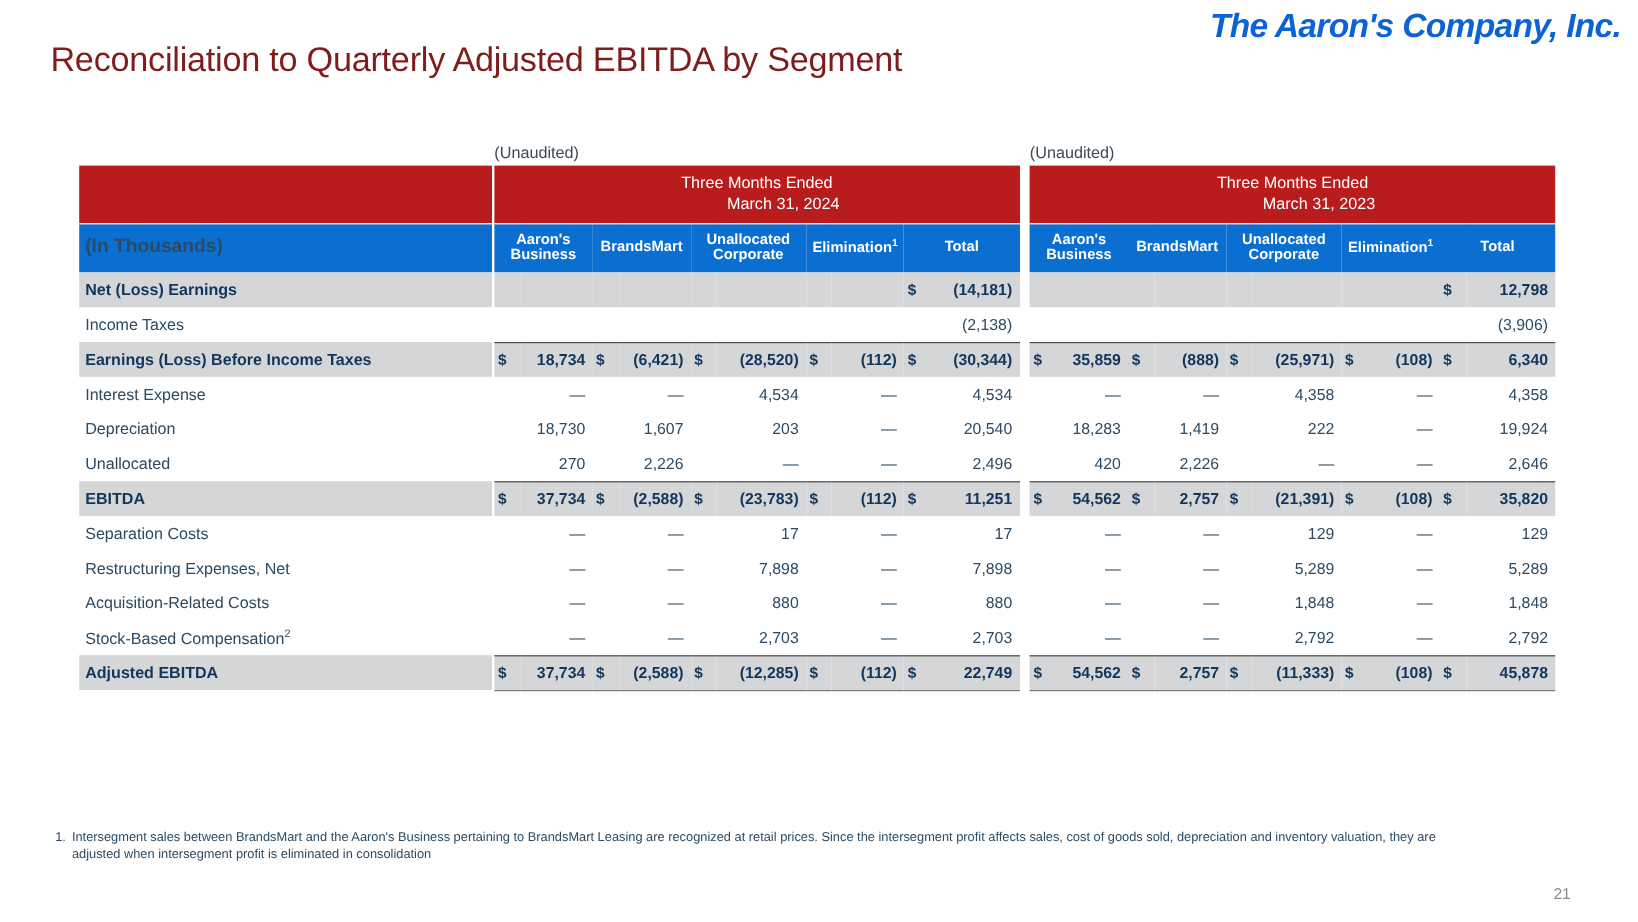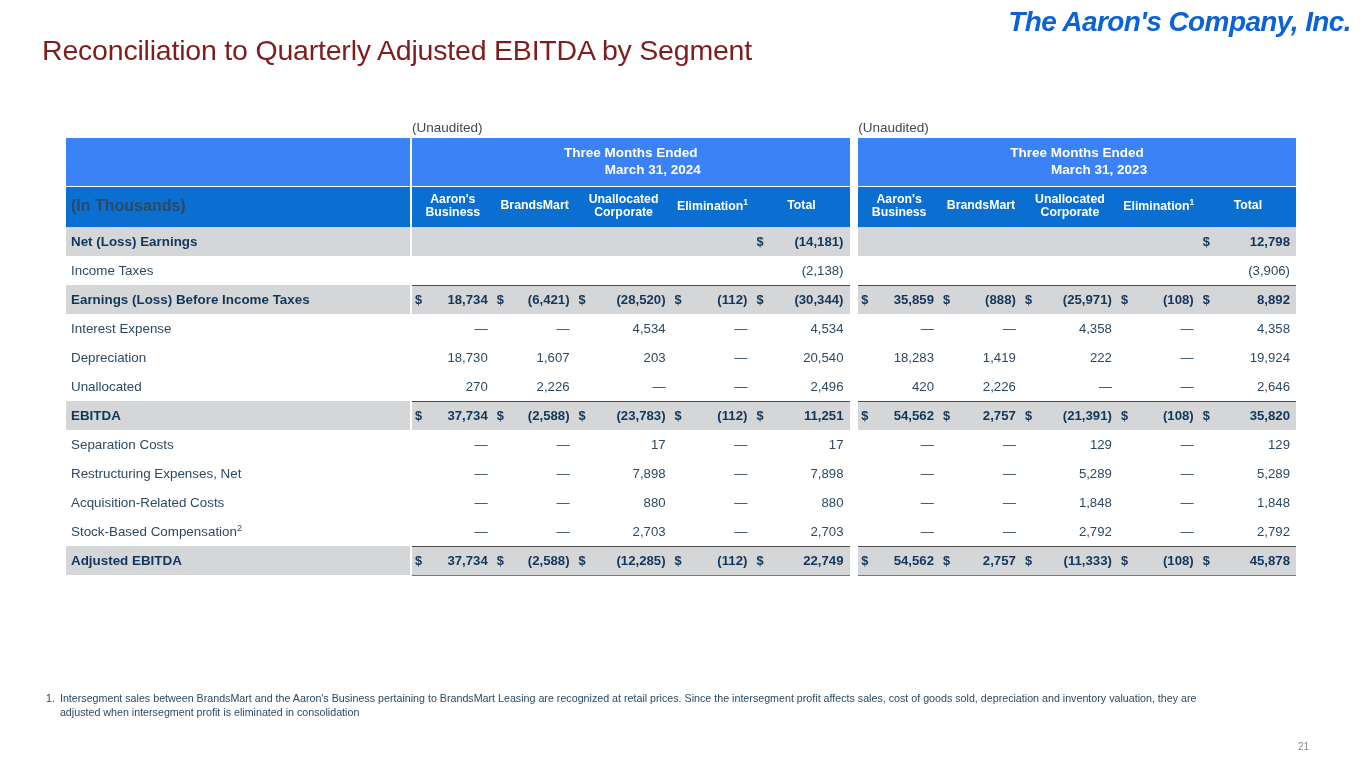--- a/index.html
+++ b/index.html
@@ -66,25 +66,25 @@
   .unaud {
     text-align: left;
     font-size: 13.5px;
     color: #3c4a57;
     padding-bottom: 3px !important;
     font-family: "Liberation Sans", sans-serif;
   }
 
   
   .period-hd {
-    background: #3b82f6;
+    background: #b91c1c;
     color: #ffffff;
     text-align: center;
     font-size: 13.5px;
-    font-weight: bold;
+    font-weight: normal;
     line-height: 1.28;
     padding: 6px 0 7px 0 !important;
     border-bottom: 1.5px solid #ffffff;
   }
   .period-hd .l2 { display: block; margin-left: 44px; }
 
   
   .colhd {
     background: #0a6fd0;
     color: #ffffff;
@@ -161,21 +161,21 @@
   }
   #footnotes .fn { display: flex; gap: 5px; }
   #footnotes .fn-num { flex: 0 0 auto; }
   #footnotes .fn-txt { flex: 1 1 auto; }
 
   
   #page-num {
     position: absolute;
     right: 56px;
     bottom: 16px;
-    font-size: 10px;
+    font-size: 13px;
     color: #8a8a8a;
   }
 </style>
 </head>
 <body>
 
 <div id="logo">The Aaron's Company, Inc.</div>
 
 <div id="slide-title">Reconciliation to Quarterly Adjusted EBITDA by Segment</div>
 
@@ -336,21 +336,21 @@
           <td class="gap-mid"></td>
           <td class="cur">$</td>
           <td class="num">35,859</td>
           <td class="cur">$</td>
           <td class="num">(888)</td>
           <td class="cur">$</td>
           <td class="num">(25,971)</td>
           <td class="cur">$</td>
           <td class="num">(108)</td>
           <td class="cur">$</td>
-          <td class="num">8,892</td>
+          <td class="num">6,340</td>
         </tr>
         <tr class="row">
           <td class="lbl">Interest Expense</td>
           <td></td>
           <td class="cur"></td>
           <td class="num">—</td>
           <td class="cur"></td>
           <td class="num">—</td>
           <td class="cur"></td>
           <td class="num">4,534</td>

